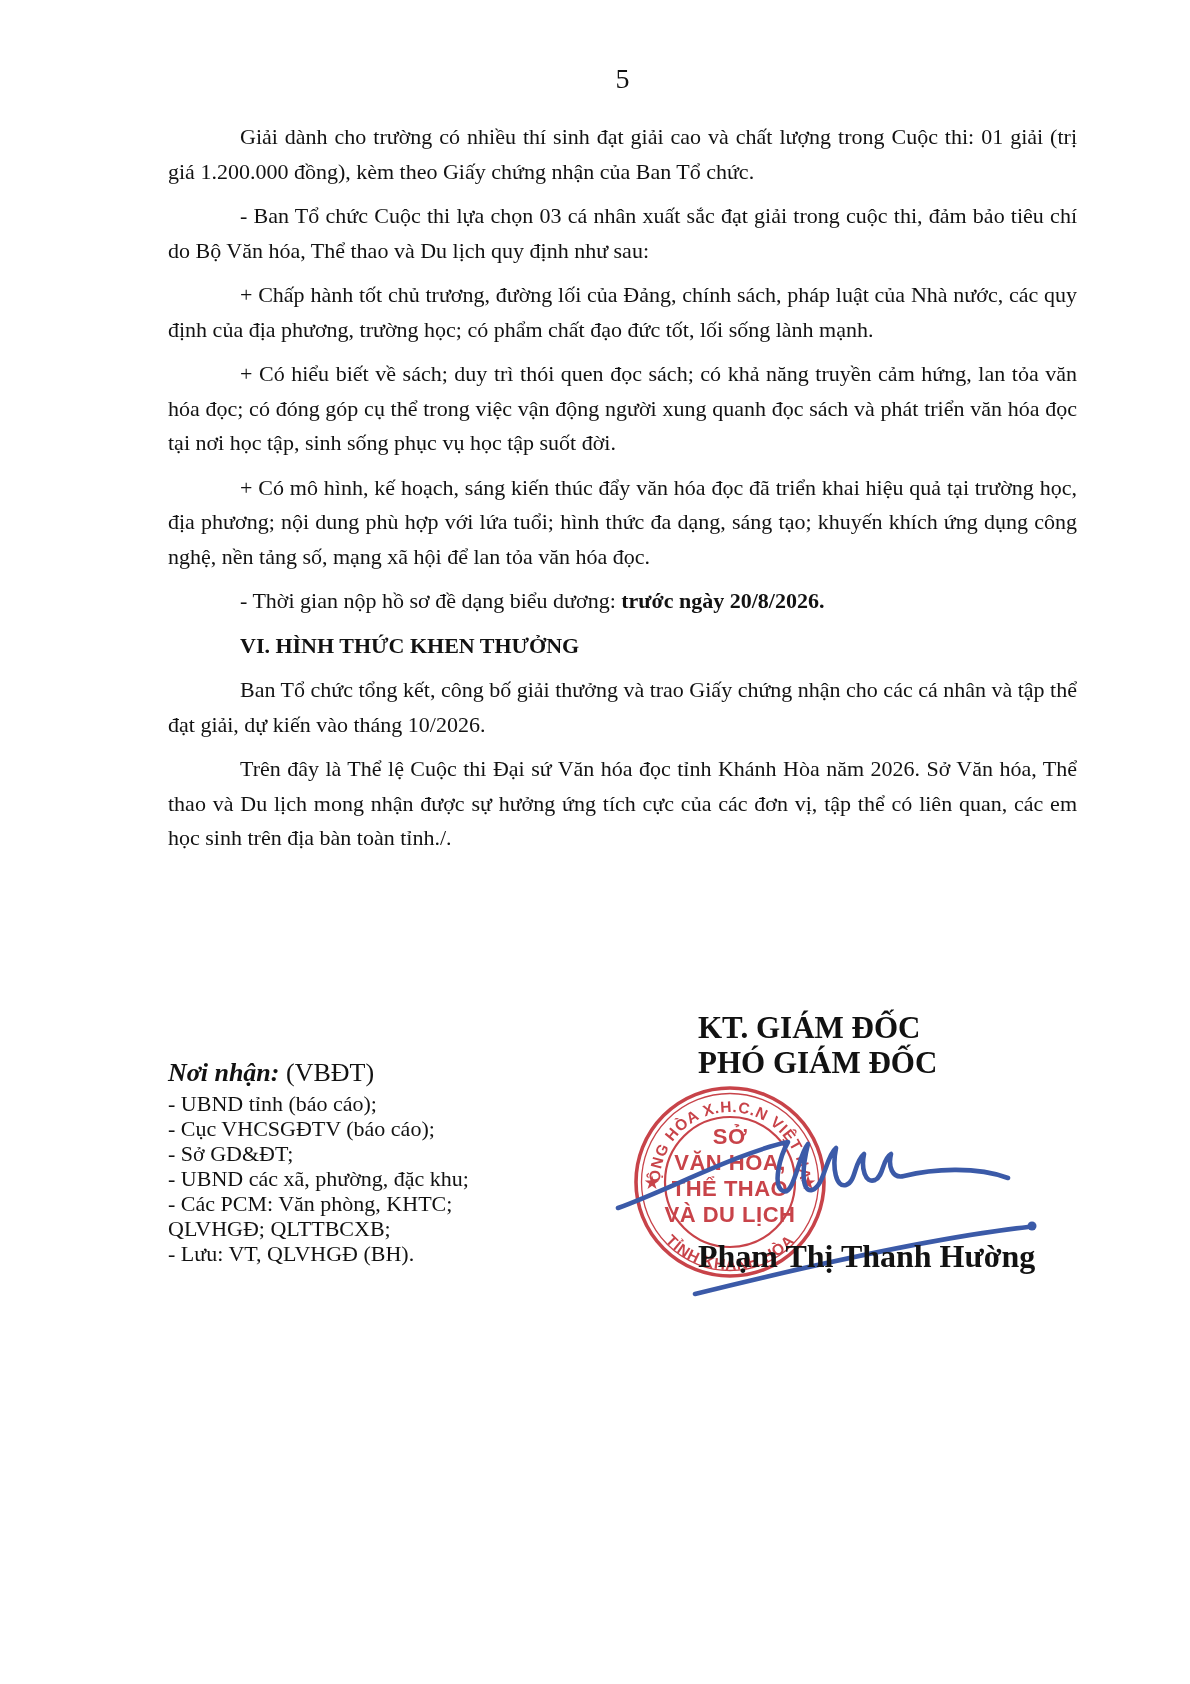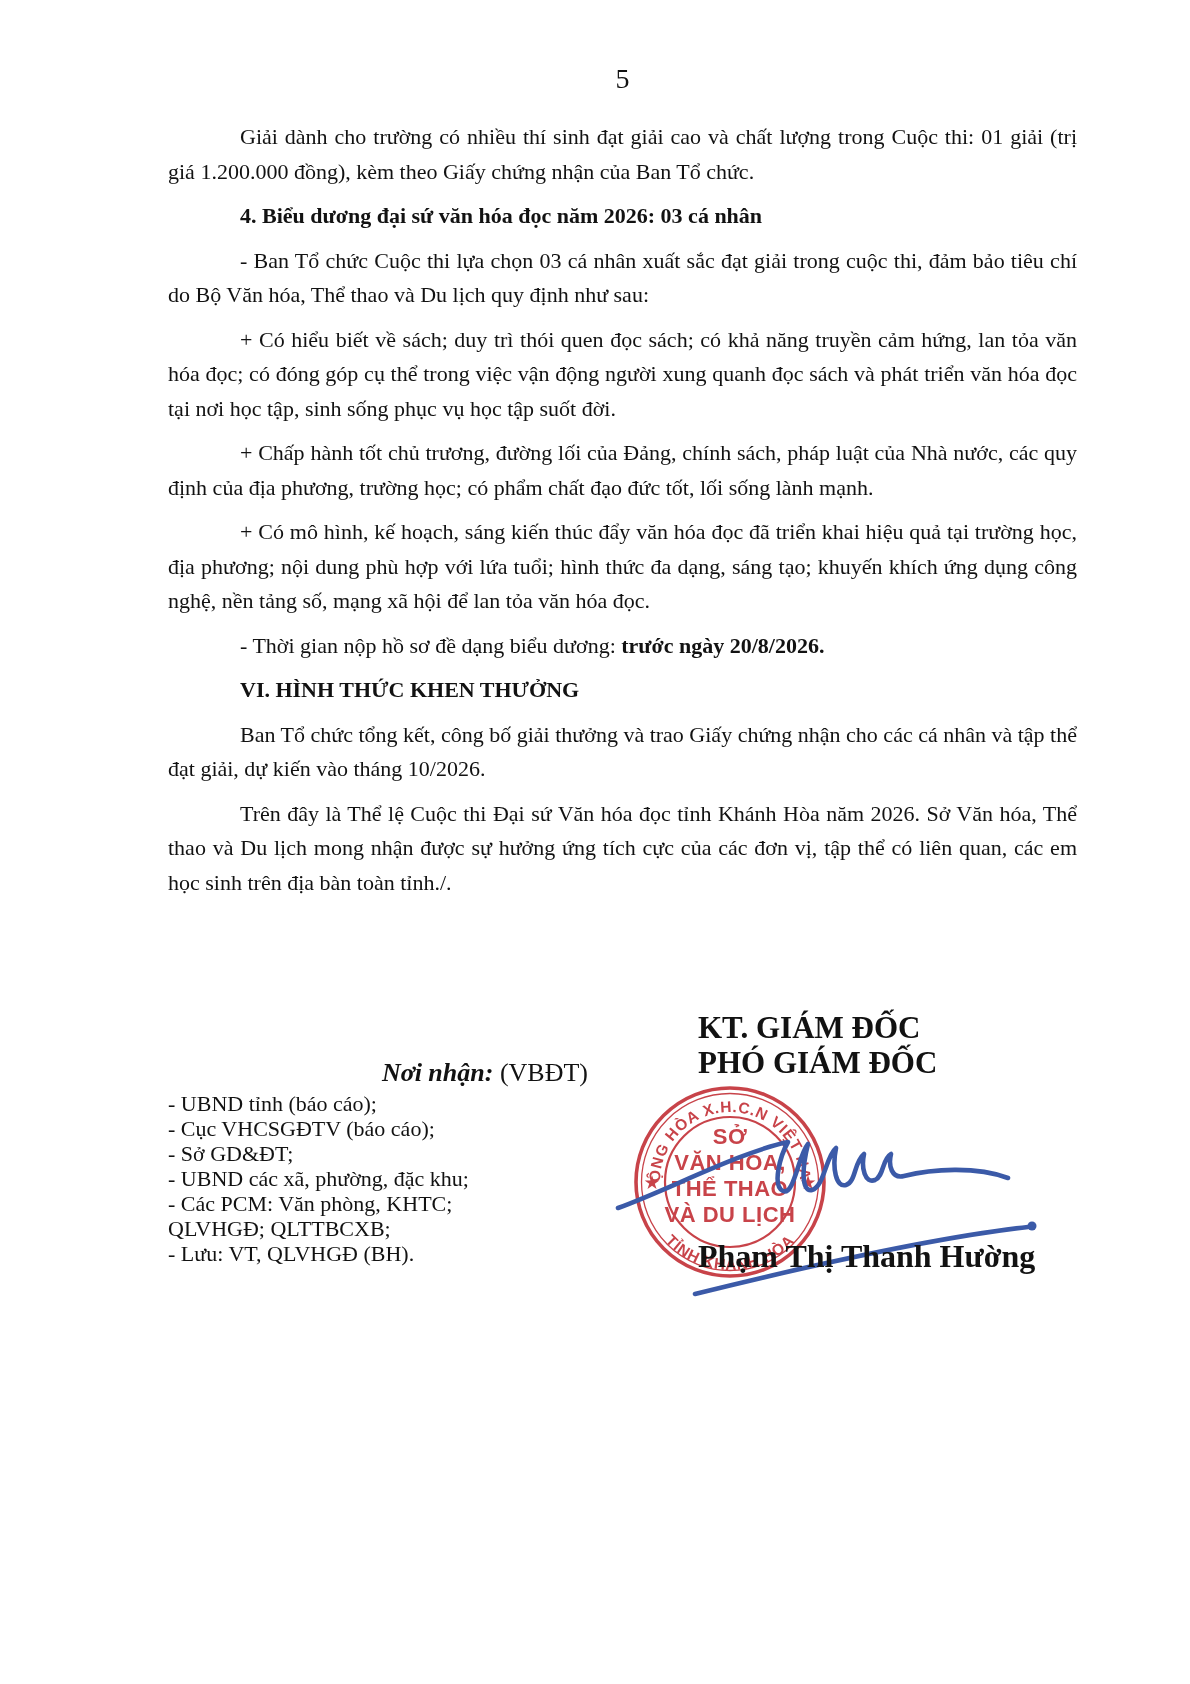--- a/index.html
+++ b/index.html
@@ -39,21 +39,20 @@
     left:168px;top:1058px;
     width:420px;
     font-size:22px;
     line-height:25px;
     z-index:3;
   }
   .recipients-label{
     font-size:26px;
     line-height:30px;
     margin-bottom:3px;
-    text-align:right;
   }
   .recipients-label .rl{font-weight:bold;font-style:italic;}
   .sign-block{
     position:absolute;
     left:698px;top:1010px;
     width:400px;
     text-align:left;
     z-index:3;
   }
   .sign-title{
@@ -92,24 +91,23 @@
 </style>
 </head>
 <body>
 
 <div class="page">
 
   <div class="pagenum">5</div>
 
   <div class="content">
     <p>Giải dành cho trường có nhiều thí sinh đạt giải cao và chất lượng trong Cuộc thi: 01 giải (trị giá 1.200.000 đồng), kèm theo Giấy chứng nhận của Ban Tổ chức.</p>
-    <p class="b">4. Biểu dương đại sứ văn hóa đọc năm 2026: 03 cá nhân</p>
     <p>- Ban Tổ chức Cuộc thi lựa chọn 03 cá nhân xuất sắc đạt giải trong cuộc thi, đảm bảo tiêu chí do Bộ Văn hóa, Thể thao và Du lịch quy định như sau:</p>
+    <p>+ Chấp hành tốt chủ trương, đường lối của Đảng, chính sách, pháp luật của Nhà nước, các quy định của địa phương, trường học; có phẩm chất đạo đức tốt, lối sống lành mạnh.</p>
     <p>+ Có hiểu biết về sách; duy trì thói quen đọc sách; có khả năng truyền cảm hứng, lan tỏa văn hóa đọc; có đóng góp cụ thể trong việc vận động người xung quanh đọc sách và phát triển văn hóa đọc tại nơi học tập, sinh sống phục vụ học tập suốt đời.</p>
-    <p>+ Chấp hành tốt chủ trương, đường lối của Đảng, chính sách, pháp luật của Nhà nước, các quy định của địa phương, trường học; có phẩm chất đạo đức tốt, lối sống lành mạnh.</p>
     <p>+ Có mô hình, kế hoạch, sáng kiến thúc đẩy văn hóa đọc đã triển khai hiệu quả tại trường học, địa phương; nội dung phù hợp với lứa tuổi; hình thức đa dạng, sáng tạo; khuyến khích ứng dụng công nghệ, nền tảng số, mạng xã hội để lan tỏa văn hóa đọc.</p>
     <p><span>- Thời gian nộp hồ sơ đề dạng biểu dương: </span><span class="b">trước ngày 20/8/2026.</span></p>
     <p class="b">VI. HÌNH THỨC KHEN THƯỞNG</p>
     <p>Ban Tổ chức tổng kết, công bố giải thưởng và trao Giấy chứng nhận cho các cá nhân và tập thể đạt giải, dự kiến vào tháng 10/2026.</p>
     <p>Trên đây là Thể lệ Cuộc thi Đại sứ Văn hóa đọc tỉnh Khánh Hòa năm 2026. Sở Văn hóa, Thể thao và Du lịch mong nhận được sự hưởng ứng tích cực của các đơn vị, tập thể có liên quan, các em học sinh trên địa bàn toàn tỉnh./.</p>
   </div>
 
   <div class="recipients">
     <div class="recipients-label"><span class="rl">Nơi nhận:</span><span> (VBĐT)</span></div>
     <div>- UBND tỉnh (báo cáo);</div>

